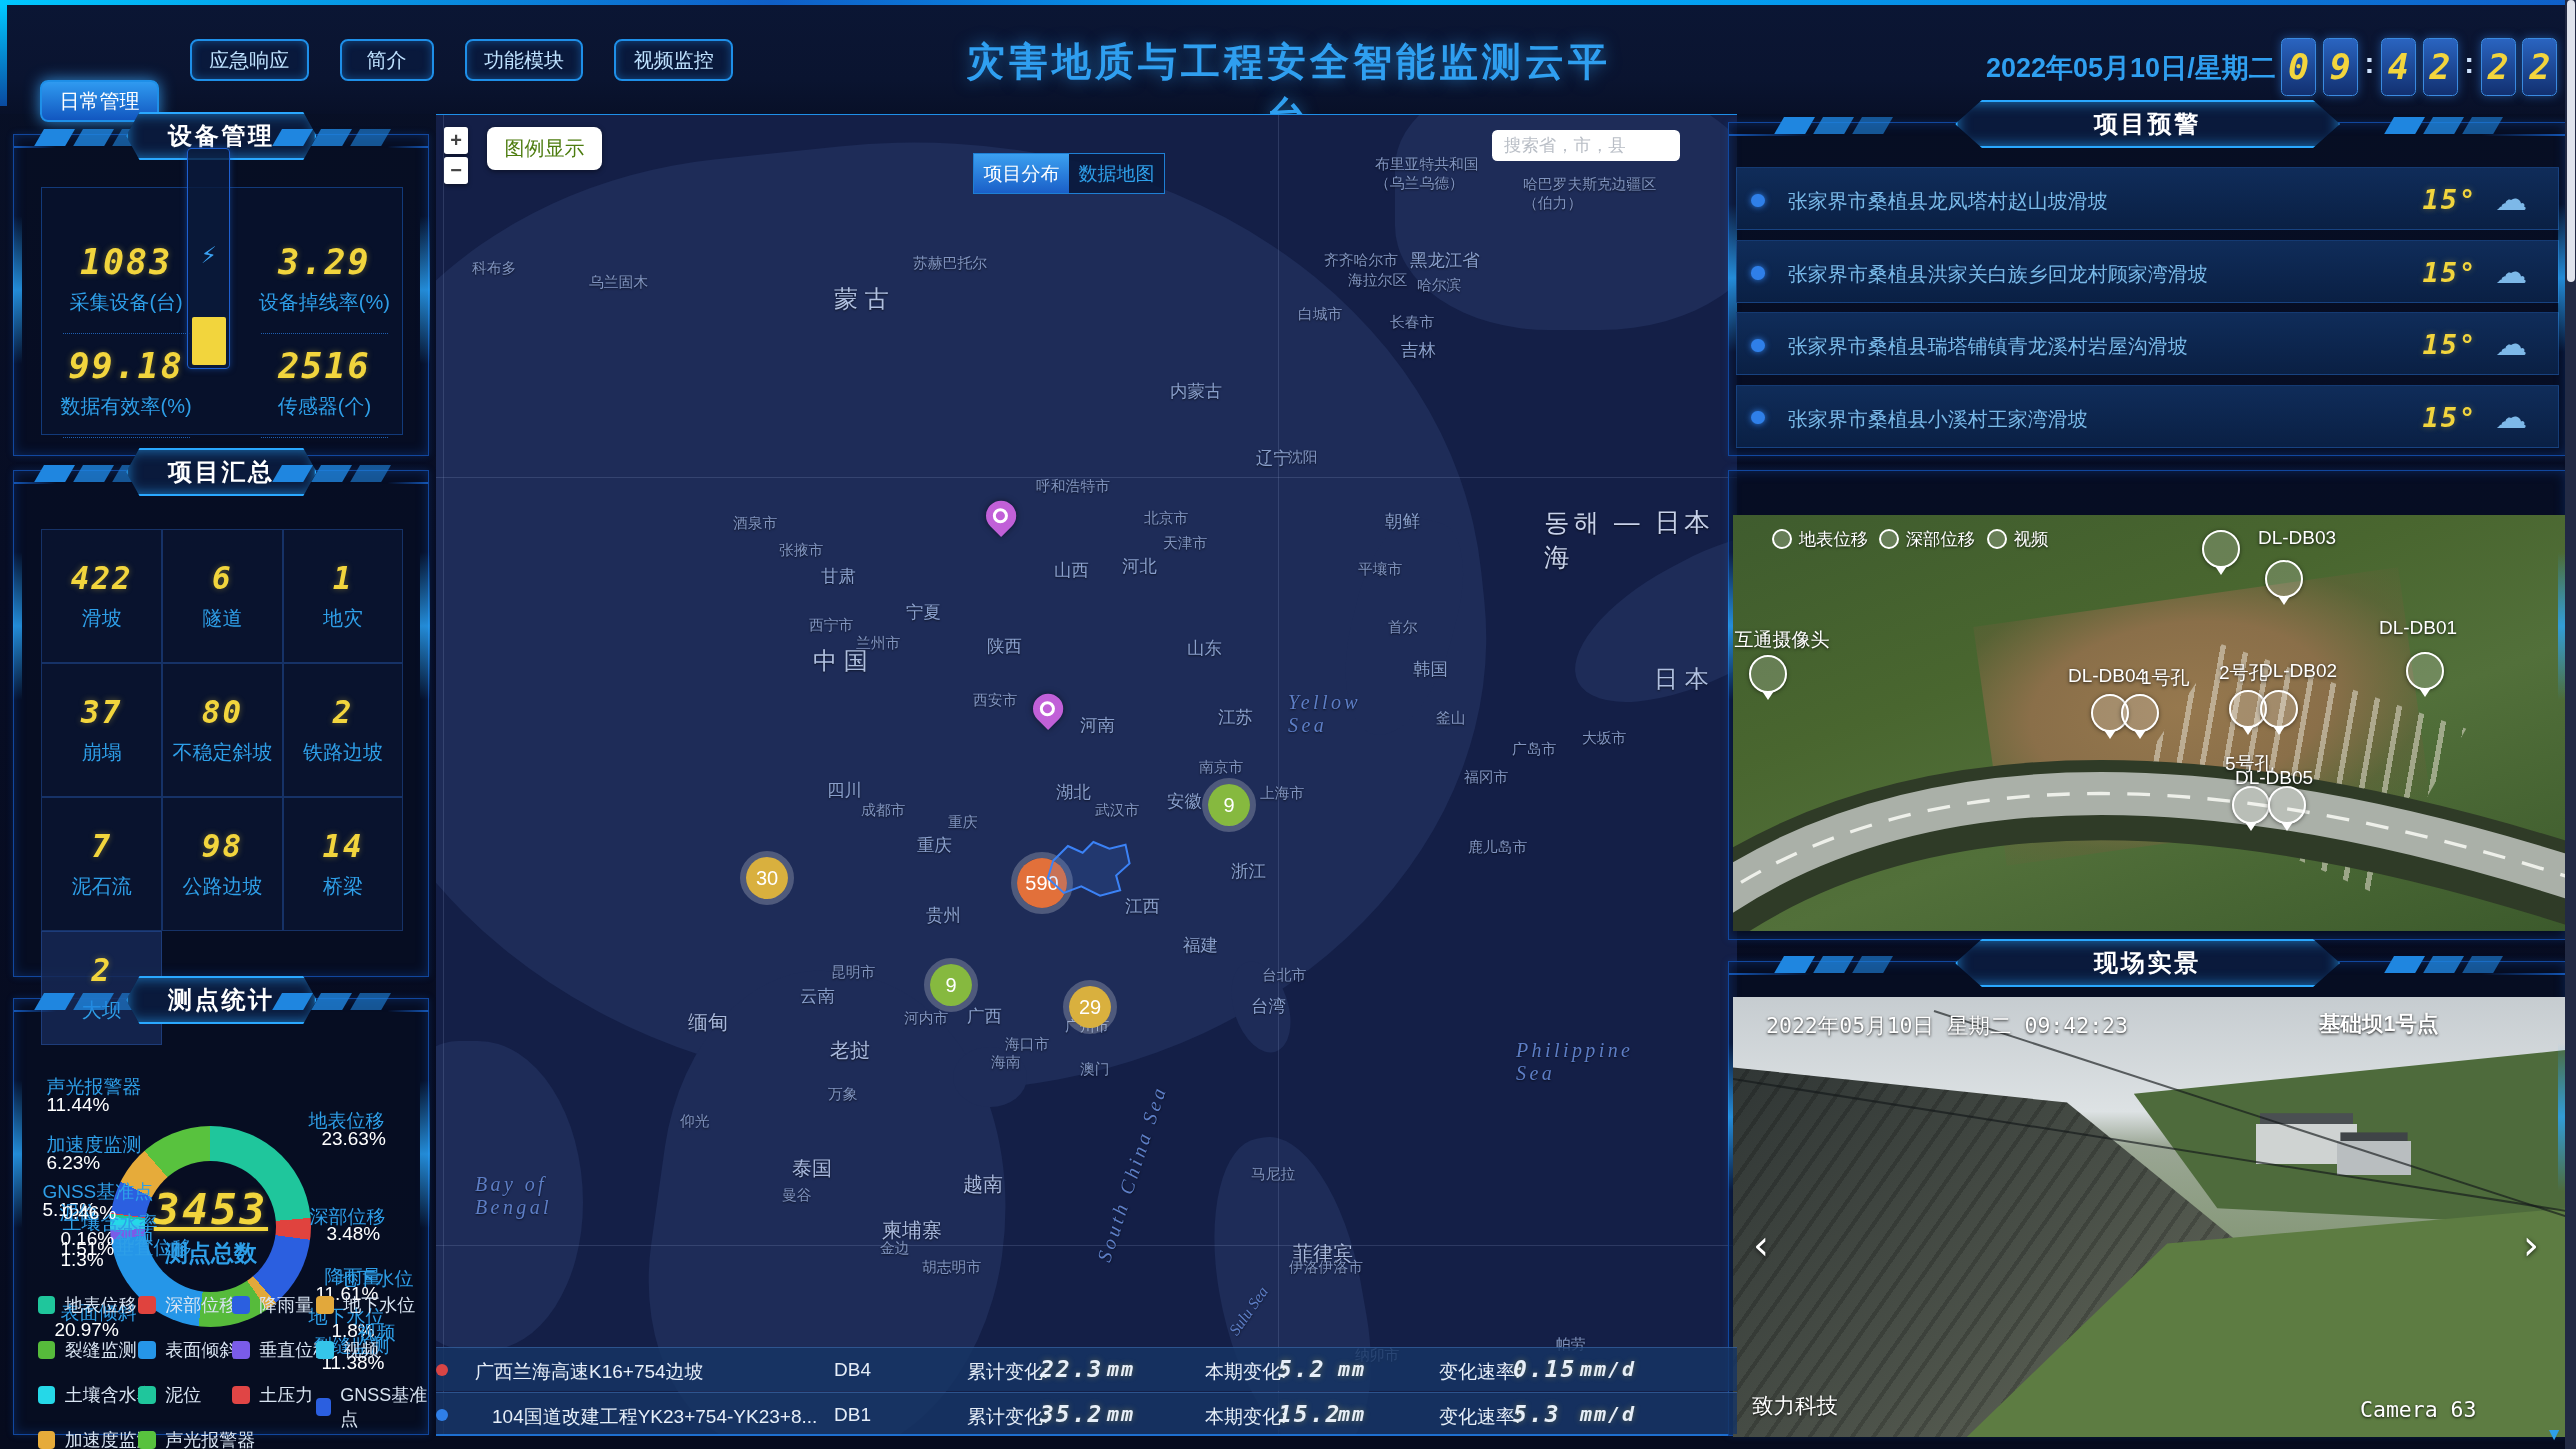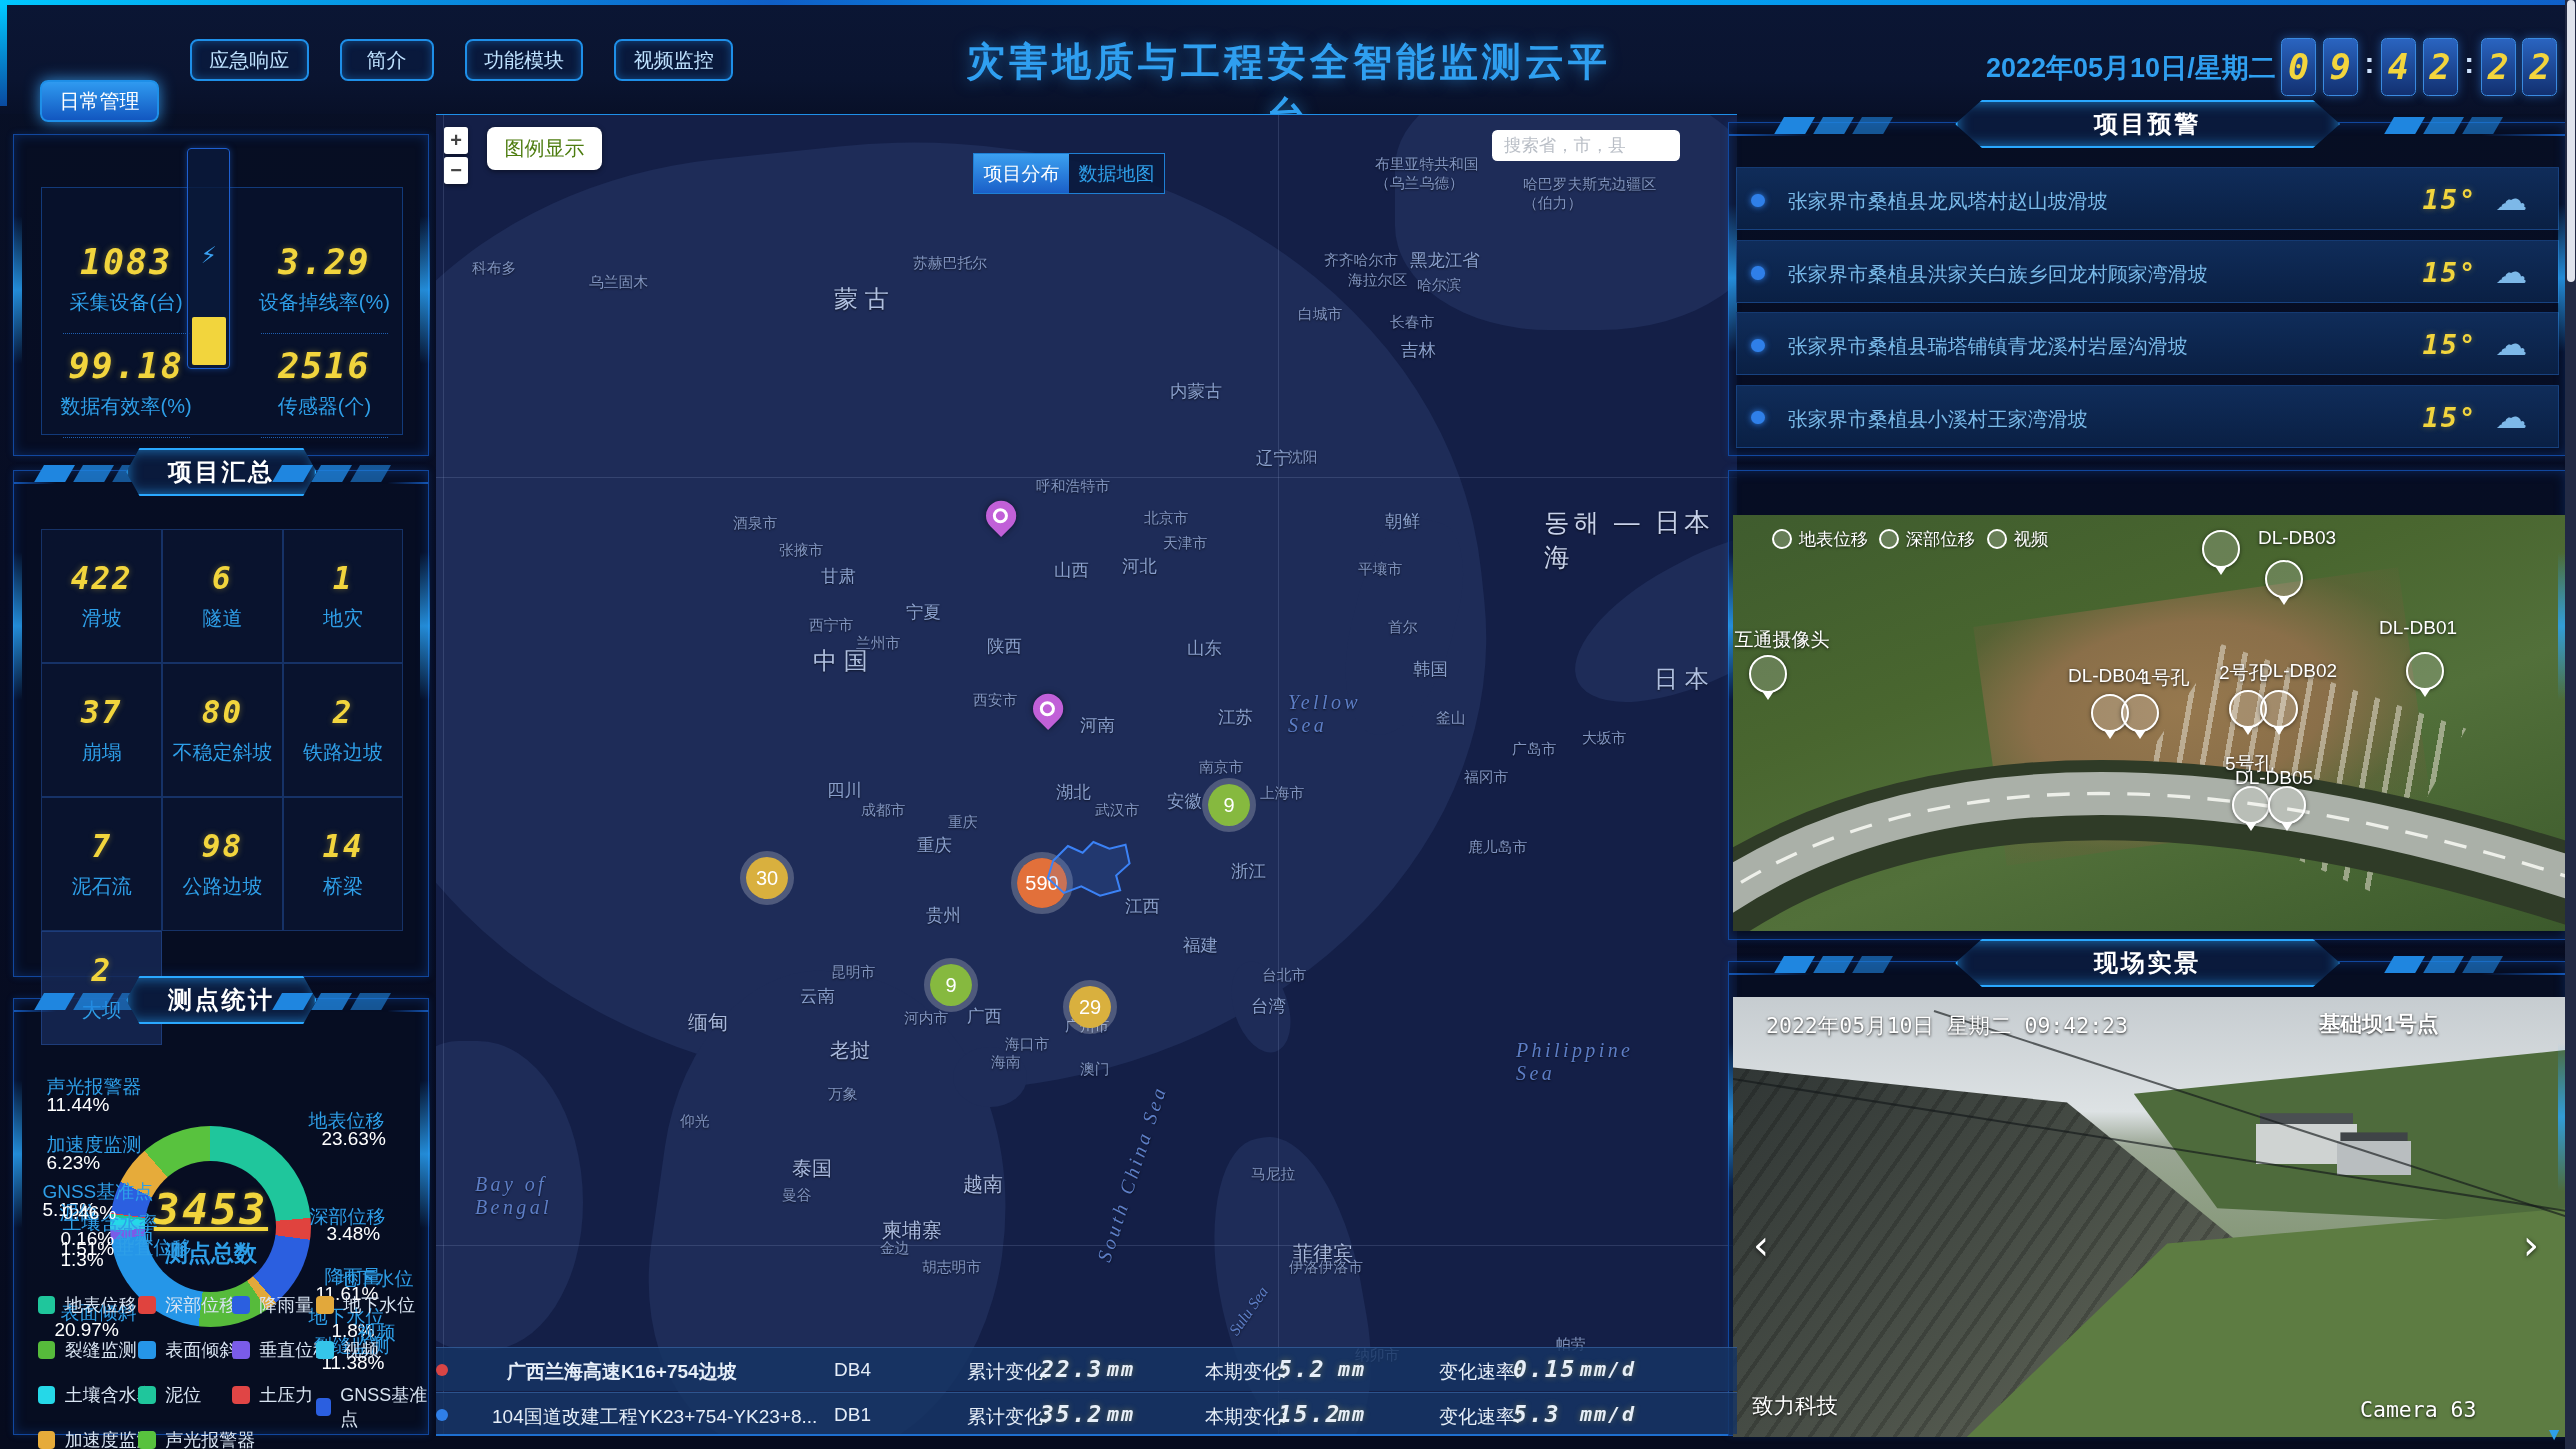--- a/index.html
+++ b/index.html
@@ -242,20 +242,35 @@
       <div class="clock-digit">
           <span class="seg">2</span>
         </div>
       <div class="clock-digit">
           <span class="seg">2</span>
         </div>
     </div>
   </div>
 
   <div class="panel" style="left:13.4px; top:134px; width:416px; height:322px;">
+    <div class="plaque-row">
+      <div class="deco left">
+          <i></i>
+          <i></i>
+          <i></i>
+        </div>
+      <div class="plaque">设备管理</div>
+      <div class="deco right">
+          <i></i>
+          <i></i>
+          <i></i>
+        </div>
+      <div class="hline left"></div>
+        <div class="hline right"></div>
+    </div>
     <div id="device-body">
 
         <div class="dev-stat" style="left: 6.7px; top: 54px;">
           <div class="v num">1083</div>
           <div class="l blue-label">采集设备(台)</div>
         </div>
 
         <div class="dev-stat" style="left: 205px; top: 54px;">
           <div class="v num">3.29</div>
           <div class="l blue-label">设备掉线率(%)</div>
@@ -747,21 +762,21 @@
 
         <div class="pin" style="left: 550px; top: 386px;"></div>
 
         <div class="pin" style="left: 597px; top: 579px;"></div>
       </div>
 
     <div>
 
         <div class="mrow" style="top: 1232px;">
           <span class="dot" style="background: rgb(217, 69, 69);"></span>
-          <span style="left:71px;font-weight:bold;">广西兰海高速K16+754边坡</span>
+          <span style="left:39px;">广西兰海高速K16+754边坡</span>
           <span style="left:398px;">DB4</span>
           <span style="left:531px;">累计变化:</span>
           <span class="val num" style="left:604px;">22.3</span>
           <span class="num" style="left:671px;top:9.4px;font-size:20px;">mm</span>
           <span style="left:769px;">本期变化:</span>
           <span class="val num" style="left:842px;">5.2</span>
           <span class="num" style="left:902px;top:9.4px;font-size:20px;">mm</span>
           <span style="left:1003px;">变化速率:</span>
           <span class="val num" style="left:1077px;">0.15</span>
           <span class="num" style="left:1144px;top:9.4px;font-size:20px;">mm/d</span>

